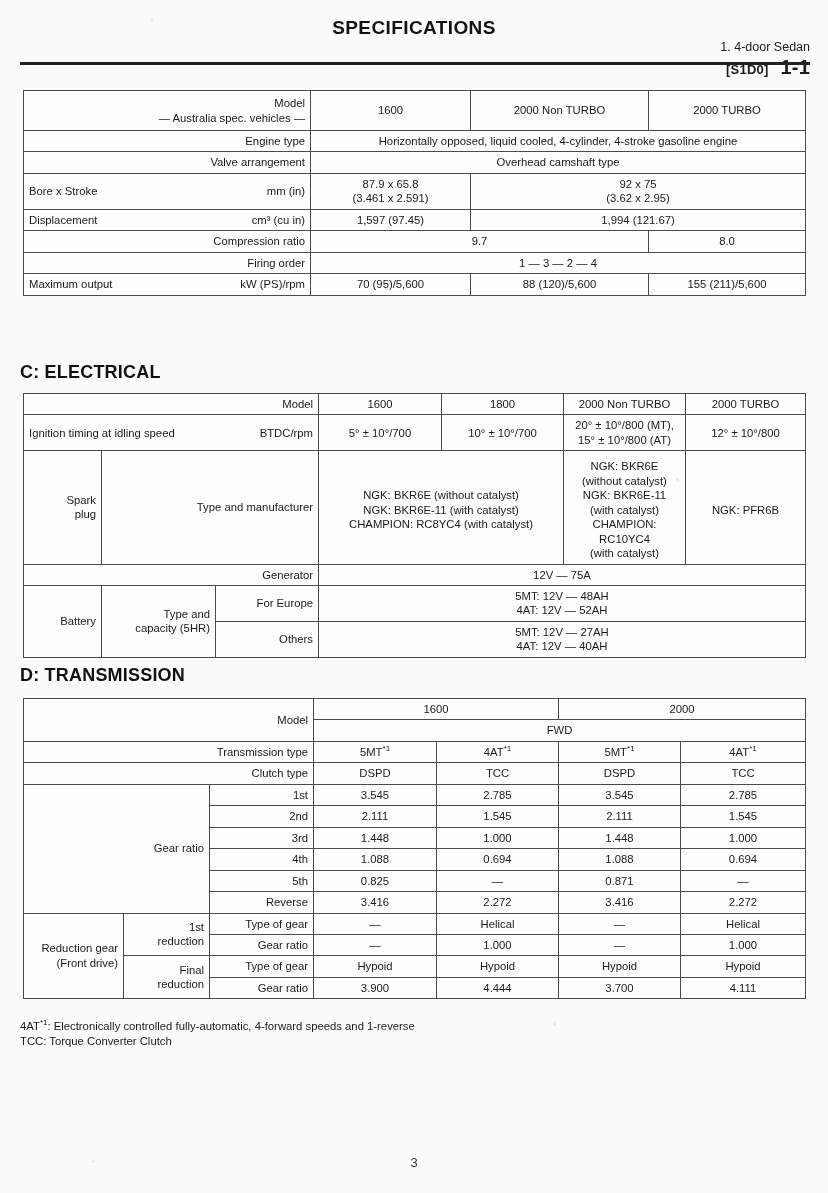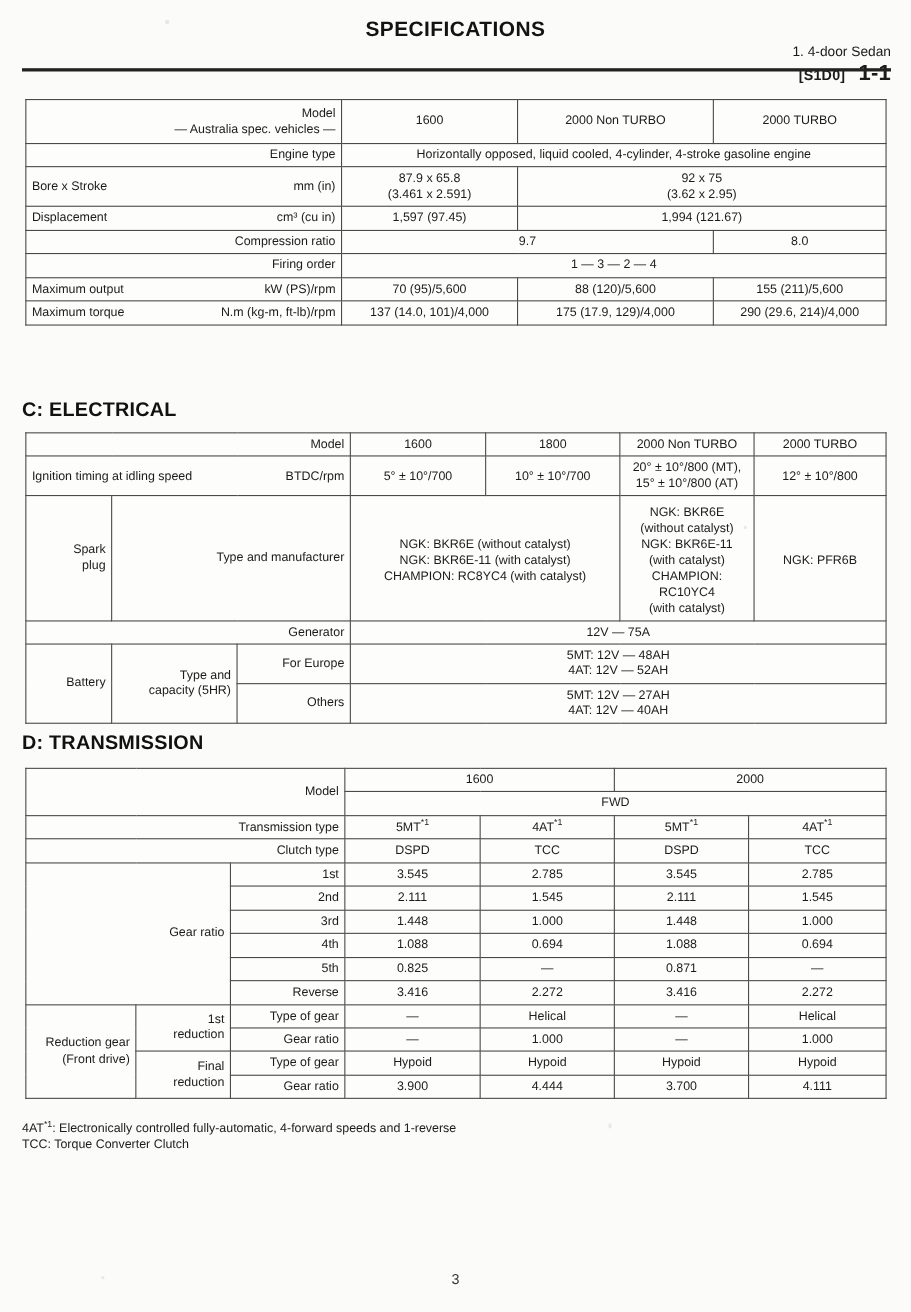--- a/index.html
+++ b/index.html
@@ -119,20 +119,24 @@
           <td class="c">1600</td>
           <td class="c">2000 Non TURBO</td>
           <td class="c">2000 TURBO</td>
         </tr>
 
         <tr>
           <td class="l">Engine type</td>
           <td class="c" colspan="3">Horizontally opposed, liquid cooled, 4-cylinder, 4-stroke gasoline engine</td>
         </tr>
 
+        <tr>
+          <td class="l">Valve arrangement</td>
+          <td class="c" colspan="3">Overhead camshaft type</td>
+        </tr>
 
         <tr>
           <td class="l">
             <div class="lbl-unit">
               <span>Bore x Stroke</span>
               <span class="unit">mm (in)</span>
             </div>
           </td>
           <td class="c ml">87.9 x 65.8<br>(3.461 x 2.591)</td>
           <td class="c ml" colspan="2">92 x 75<br>(3.62 x 2.95)</td>
@@ -166,31 +170,20 @@
             <div class="lbl-unit">
               <span>Maximum output</span>
               <span class="unit">kW (PS)/rpm</span>
             </div>
           </td>
           <td class="c">70 (95)/5,600</td>
           <td class="c">88 (120)/5,600</td>
           <td class="c">155 (211)/5,600</td>
         </tr>
 
-        <tr>
-          <td class="l">
-            <div class="lbl-unit">
-              <span>Maximum torque</span>
-              <span class="unit">N.m (kg-m, ft-lb)/rpm</span>
-            </div>
-          </td>
-          <td class="c">137 (14.0, 101)/4,000</td>
-          <td class="c">175 (17.9, 129)/4,000</td>
-          <td class="c">290 (29.6, 214)/4,000</td>
-        </tr>
       </tbody>
     </table>
   </div>
 
   <div id="sec-c" class="sec-head">C: ELECTRICAL</div>
 
   <div id="t2wrap">
     <table class="spec outer">
       <colgroup>
         <col style="width:78px">

